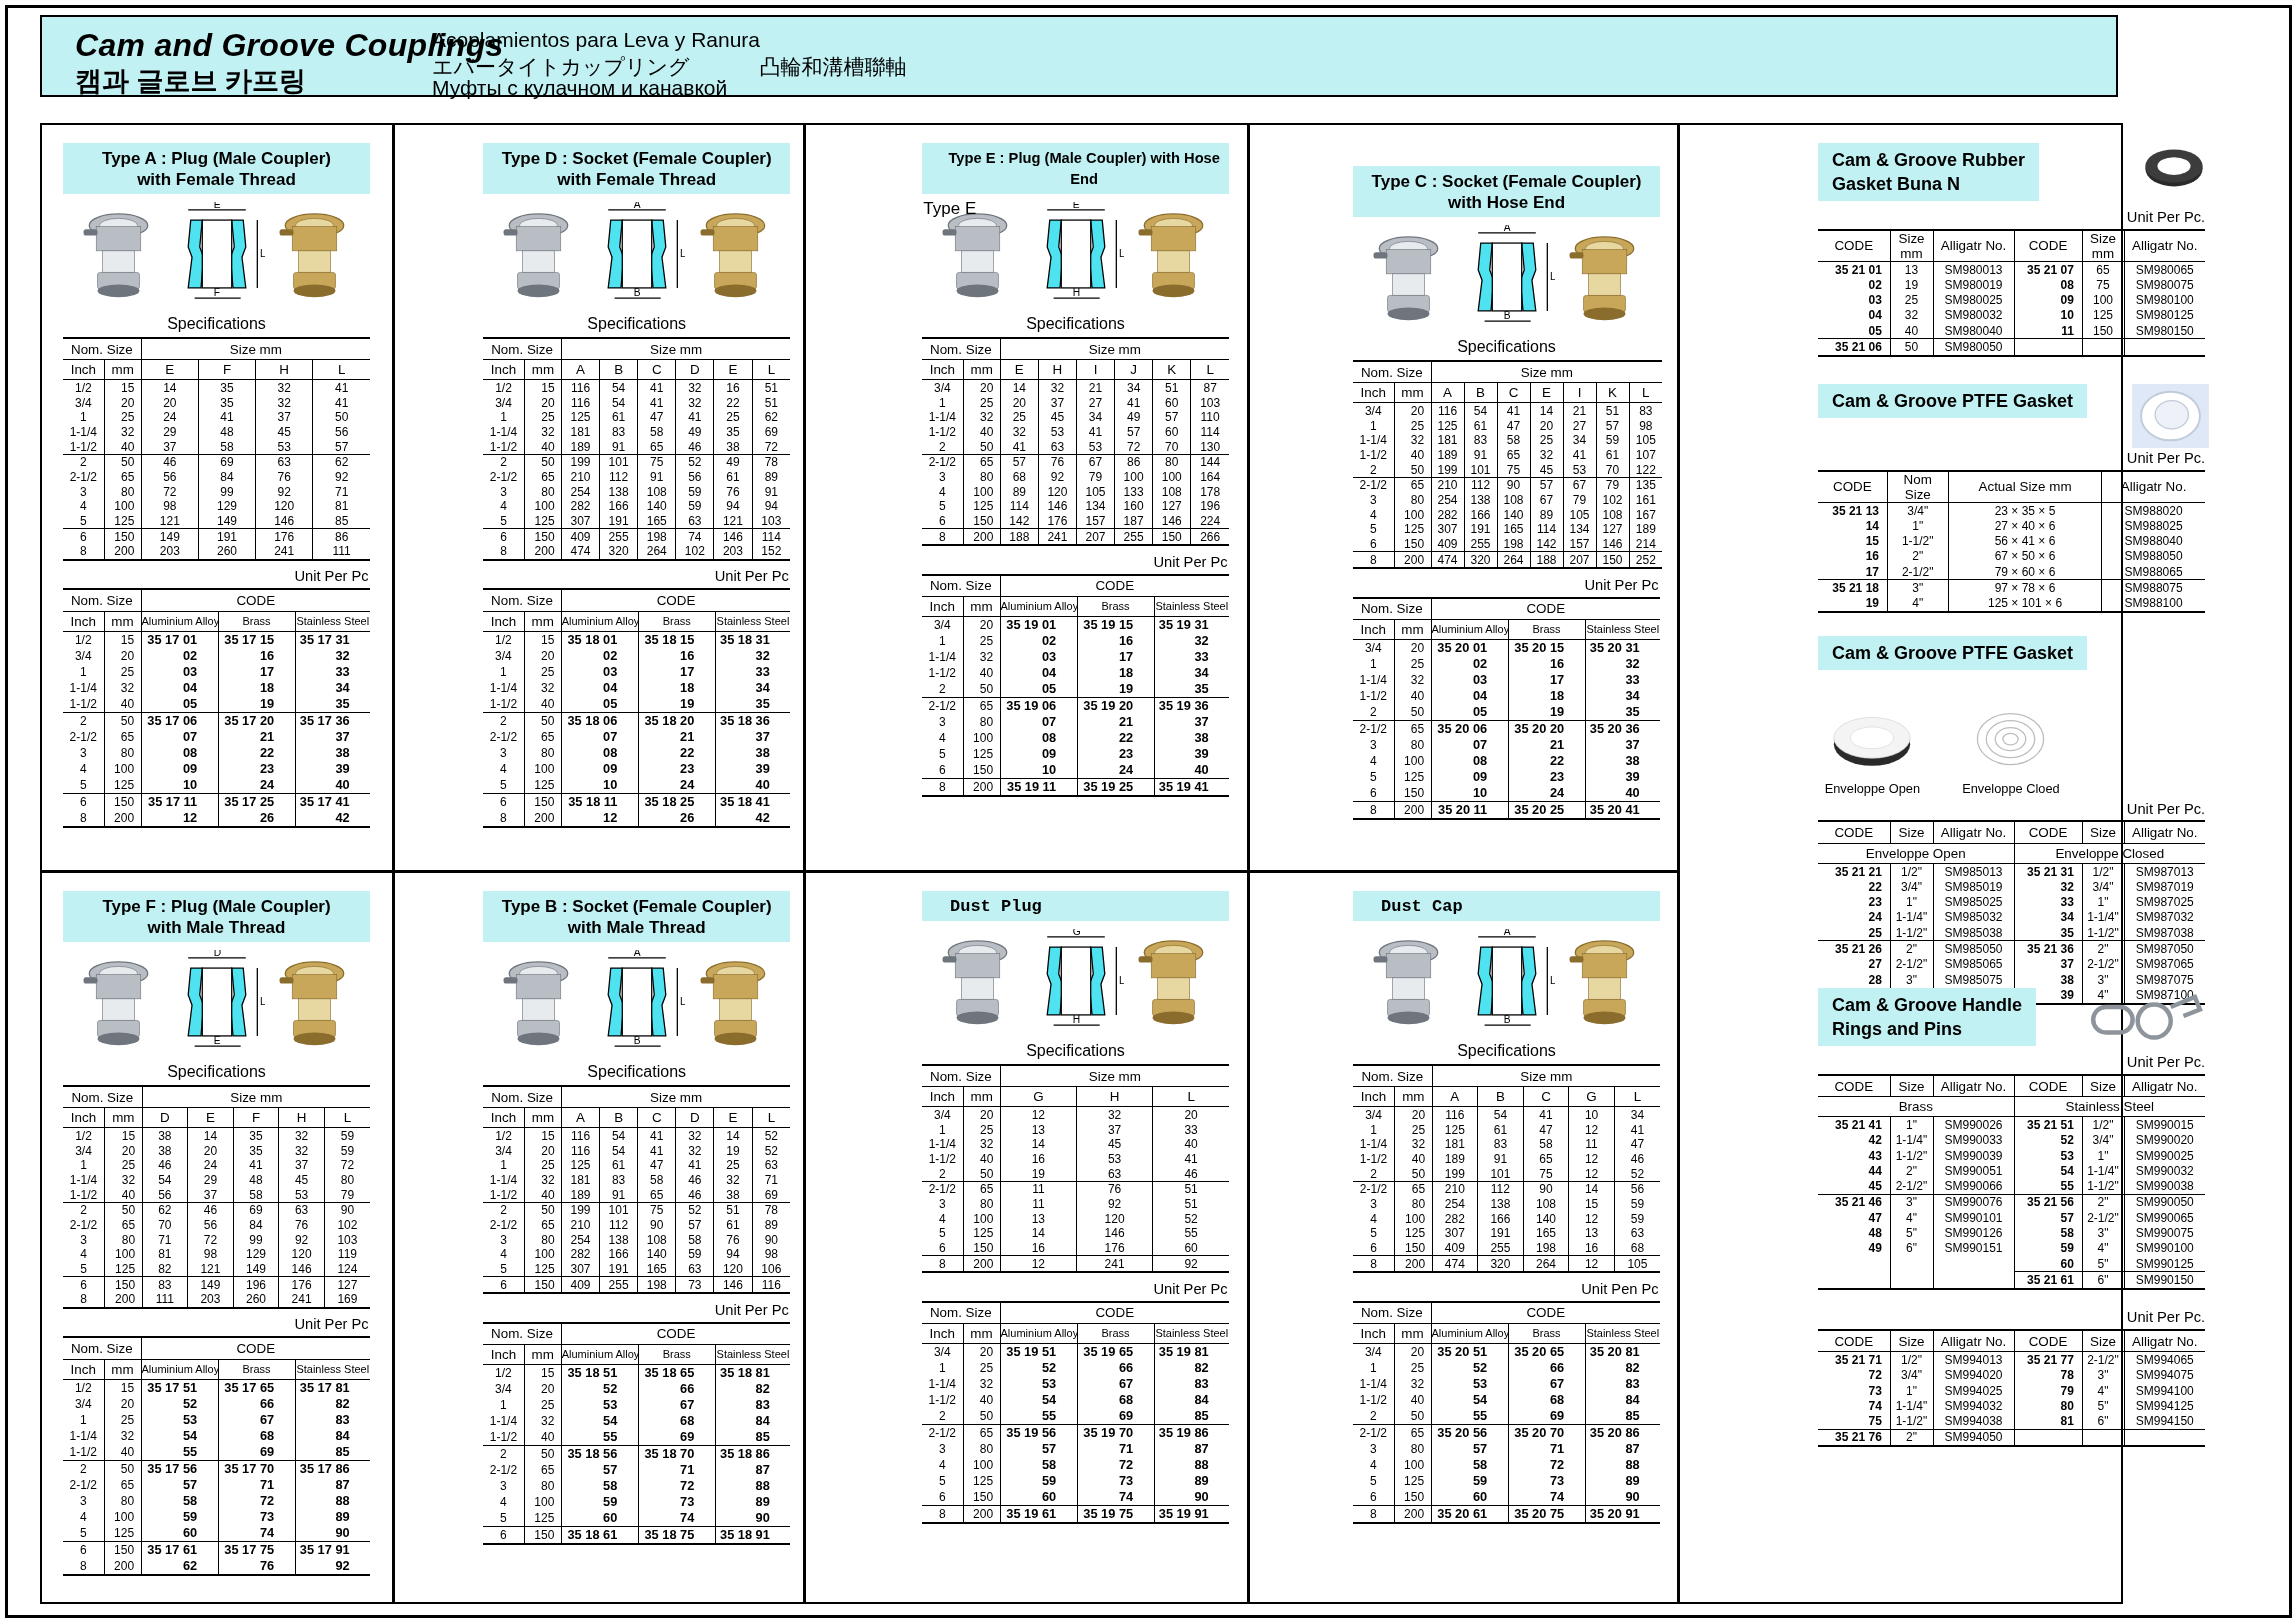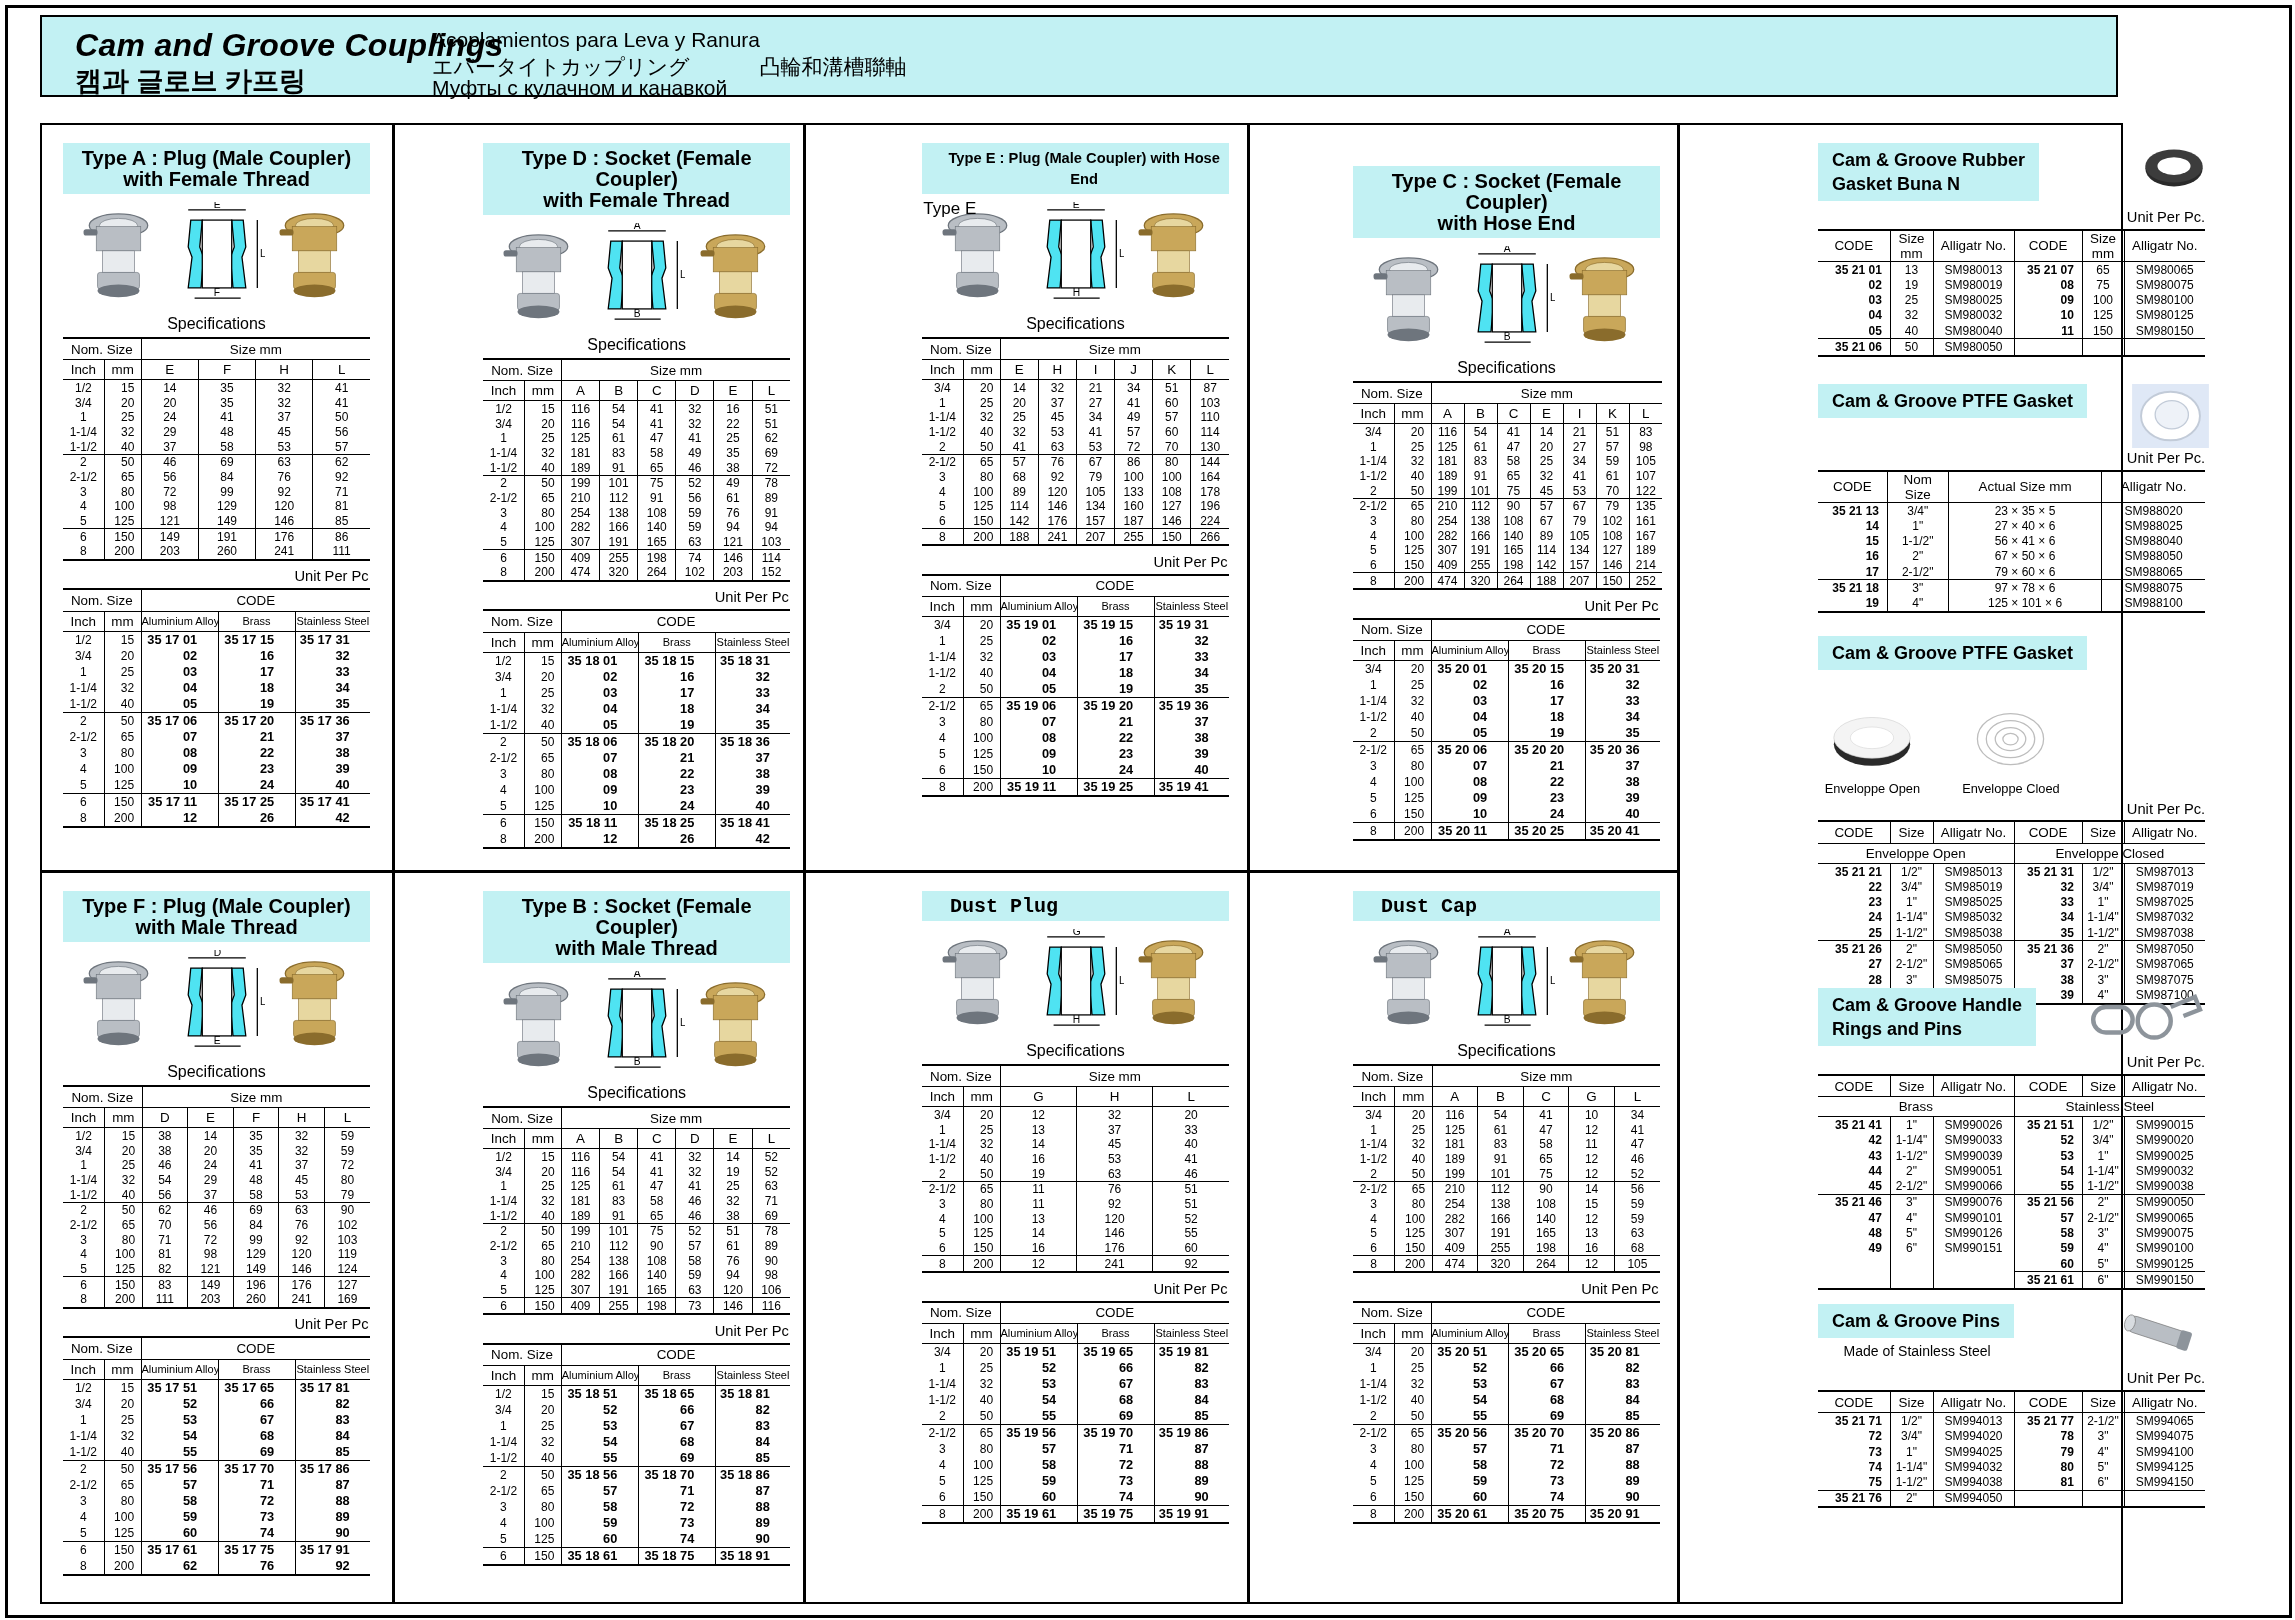--- a/index.html
+++ b/index.html
@@ -11,21 +11,21 @@
   .hdr-title-kr{position:absolute;left:33px;top:46px;font-size:27px;font-weight:bold;}
   .hdr-sub{position:absolute;left:390px;font-size:21px;}
   .s1{top:11.5px;} .s2{top:36px;} .s3{top:59px;}
   .zh{margin-left:70px;}
   
   .frame{position:absolute;left:40px;top:123px;width:2083px;height:1481px;border:2.6px solid #000;box-sizing:border-box;}
   .vdiv{position:absolute;top:0;bottom:0;width:2.6px;background:#000;}
   .hdiv{position:absolute;left:0;top:745px;width:1637px;height:2.6px;background:#000;}
   .sec{position:absolute;box-sizing:border-box;}
   .inner{margin-left:auto;padding-top:18px;width:307px;}
-  .tbox{background:#c2f1f3;text-align:center;font-weight:bold;font-size:20px;line-height:21px;padding:4.5px 2.6px;}
+  .tbox{background:#c2f1f3;text-align:center;font-weight:bold;font-size:17px;line-height:21px;padding:4.5px 2.6px;}
   .tbox.left{text-align:left;padding-left:28px;font-family:Liberation Mono, monospace;}
   .tbox.compact{font-size:14.7px;padding-left:20px;}
   .imgs{height:120px;display:flex;align-items:center;justify-content:center;gap:12.8px;position:relative;}
   .imgs .elbl{position:absolute;left:1.3px;top:5.1px;font-size:17px;}
   .speclabel{text-align:center;font-size:16px;margin:1.3px 0 3.8px 0;}
   .unit{text-align:right;font-size:14.7px;margin:7.7px 1.3px 3.8px 0;}
   
   .t{border-collapse:collapse;table-layout:fixed;border-top:2.6px solid #000;border-bottom:2.6px solid #000;}
   .t th,.t td{padding:0;text-align:center;font-weight:normal;white-space:nowrap;overflow:hidden;}
   .t th+th,.t td+td{border-left:1.3px solid #000;}
@@ -2747,27 +2747,20 @@
                 <td class="codec">35 21 61</td>
                 <td>6"</td>
                 <td>SM990150</td>
               </tr>
             </tbody>
           </table>
         </div>
       </div>
       <div class="sidebox" style="top: 1179px;">
         <div class="sinner">
-          <div style="position: relative; min-height: 61px;"><div class="stitle"><div>Cam &amp; Groove Pins</div></div><div class="ssub">Made of Stainless Steel</div><svg width="96" height="58" class="simg" viewBox="0 0 150 90">
-              <g transform="rotate(18 75 45)">
-                <rect x="20" y="32" width="100" height="26" rx="12" fill="#b9bec4" stroke="#777"></rect>
-                <rect x="104" y="30" width="18" height="30" rx="4" fill="#8d949b"></rect>
-                <ellipse cx="24" cy="45" rx="8" ry="13" fill="#d8dce0" stroke="#777"></ellipse>
-              </g>
-            </svg></div>
           <div class="sunit">Unit Per Pc.</div>
           <table class="t side" style="width: 386px;">
             <colgroup>
               <col style="width: 72px;">
               <col style="width: 43px;">
               <col style="width: 81px;">
               <col style="width: 68px;">
               <col style="width: 42px;">
               <col style="width: 81px;">
             </colgroup>

